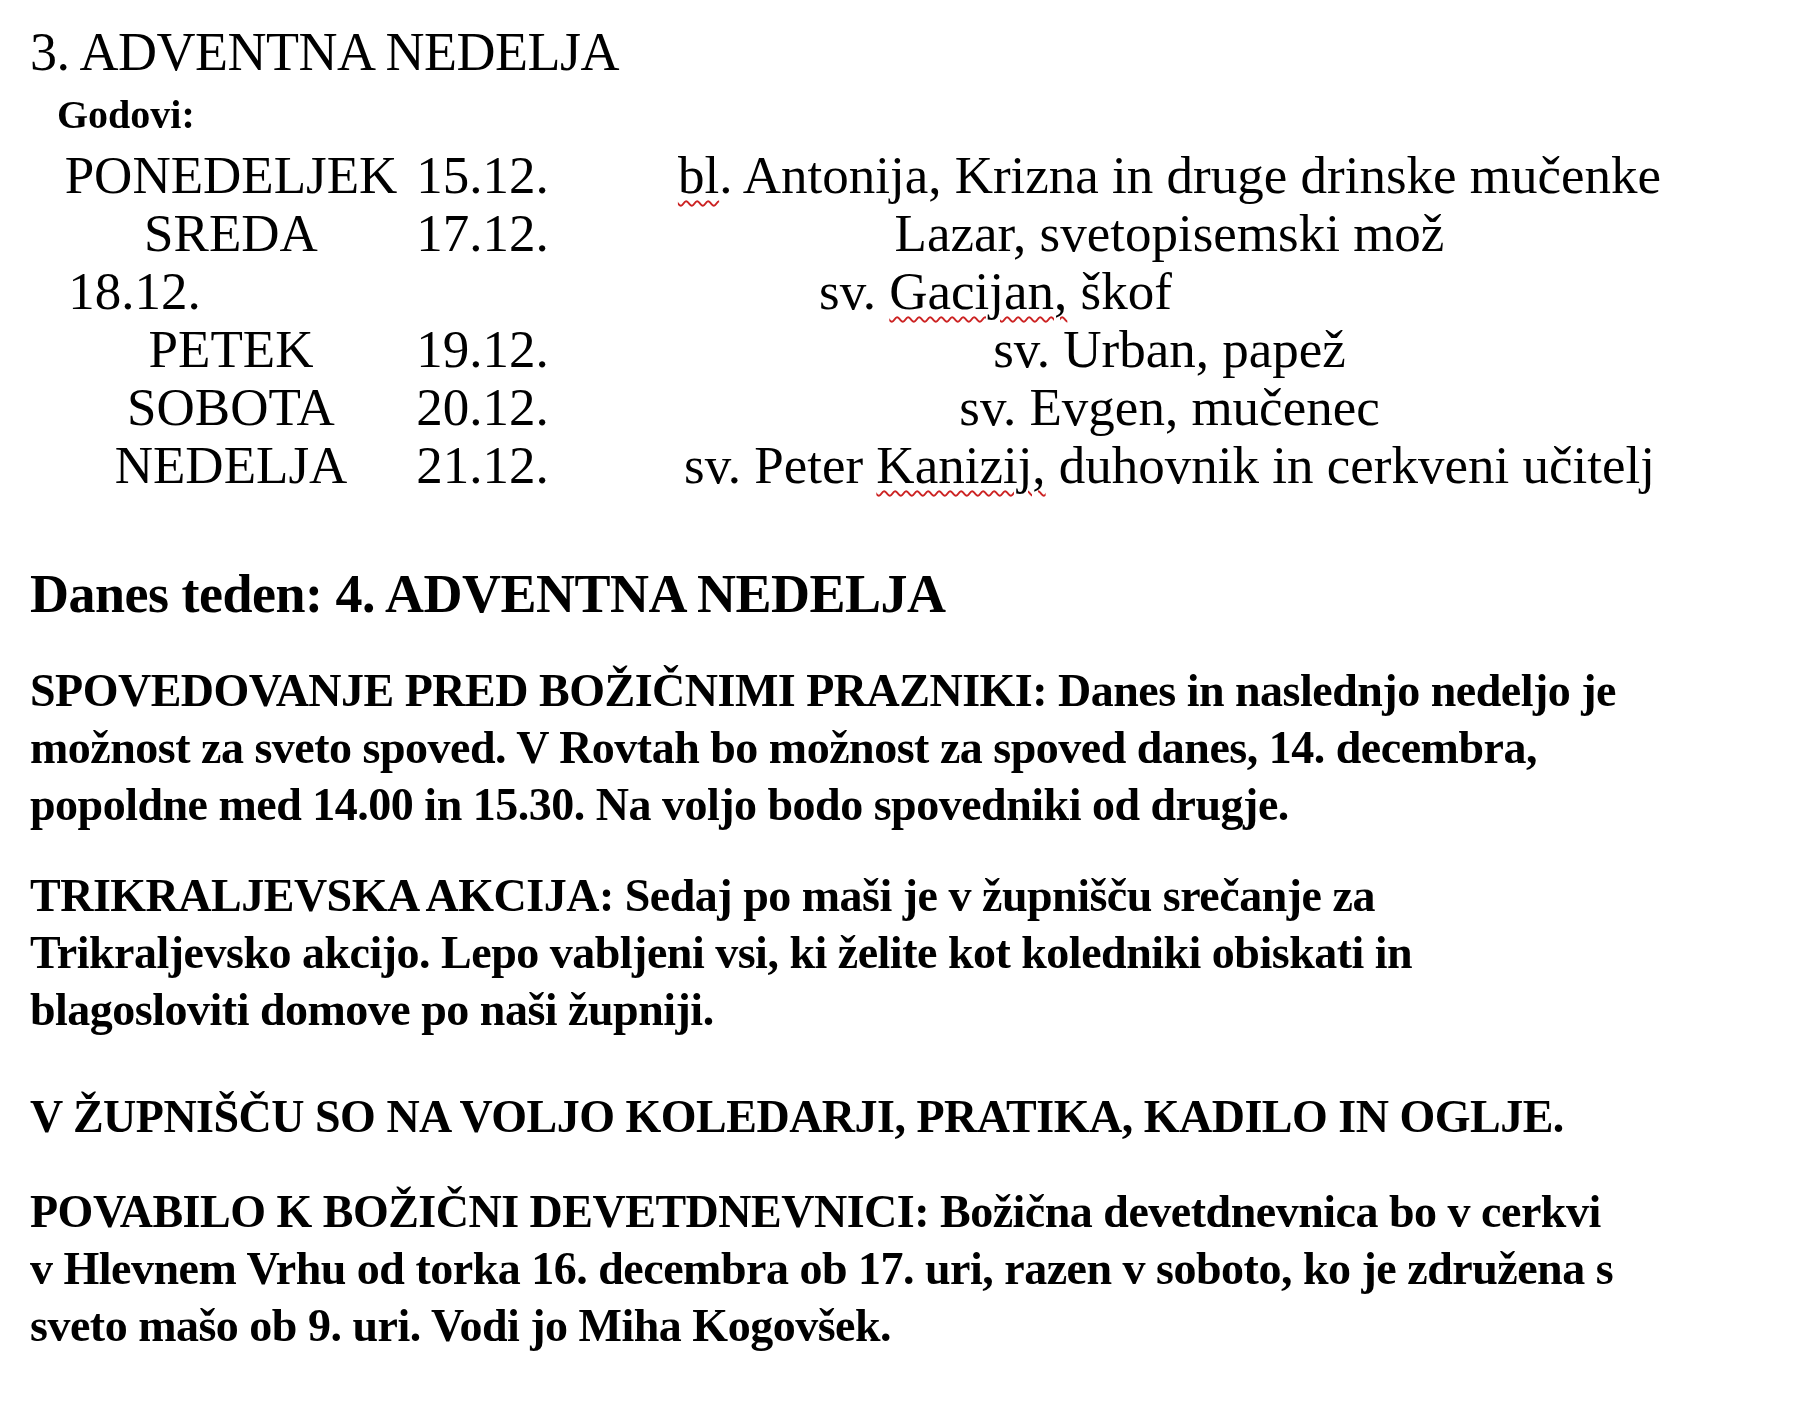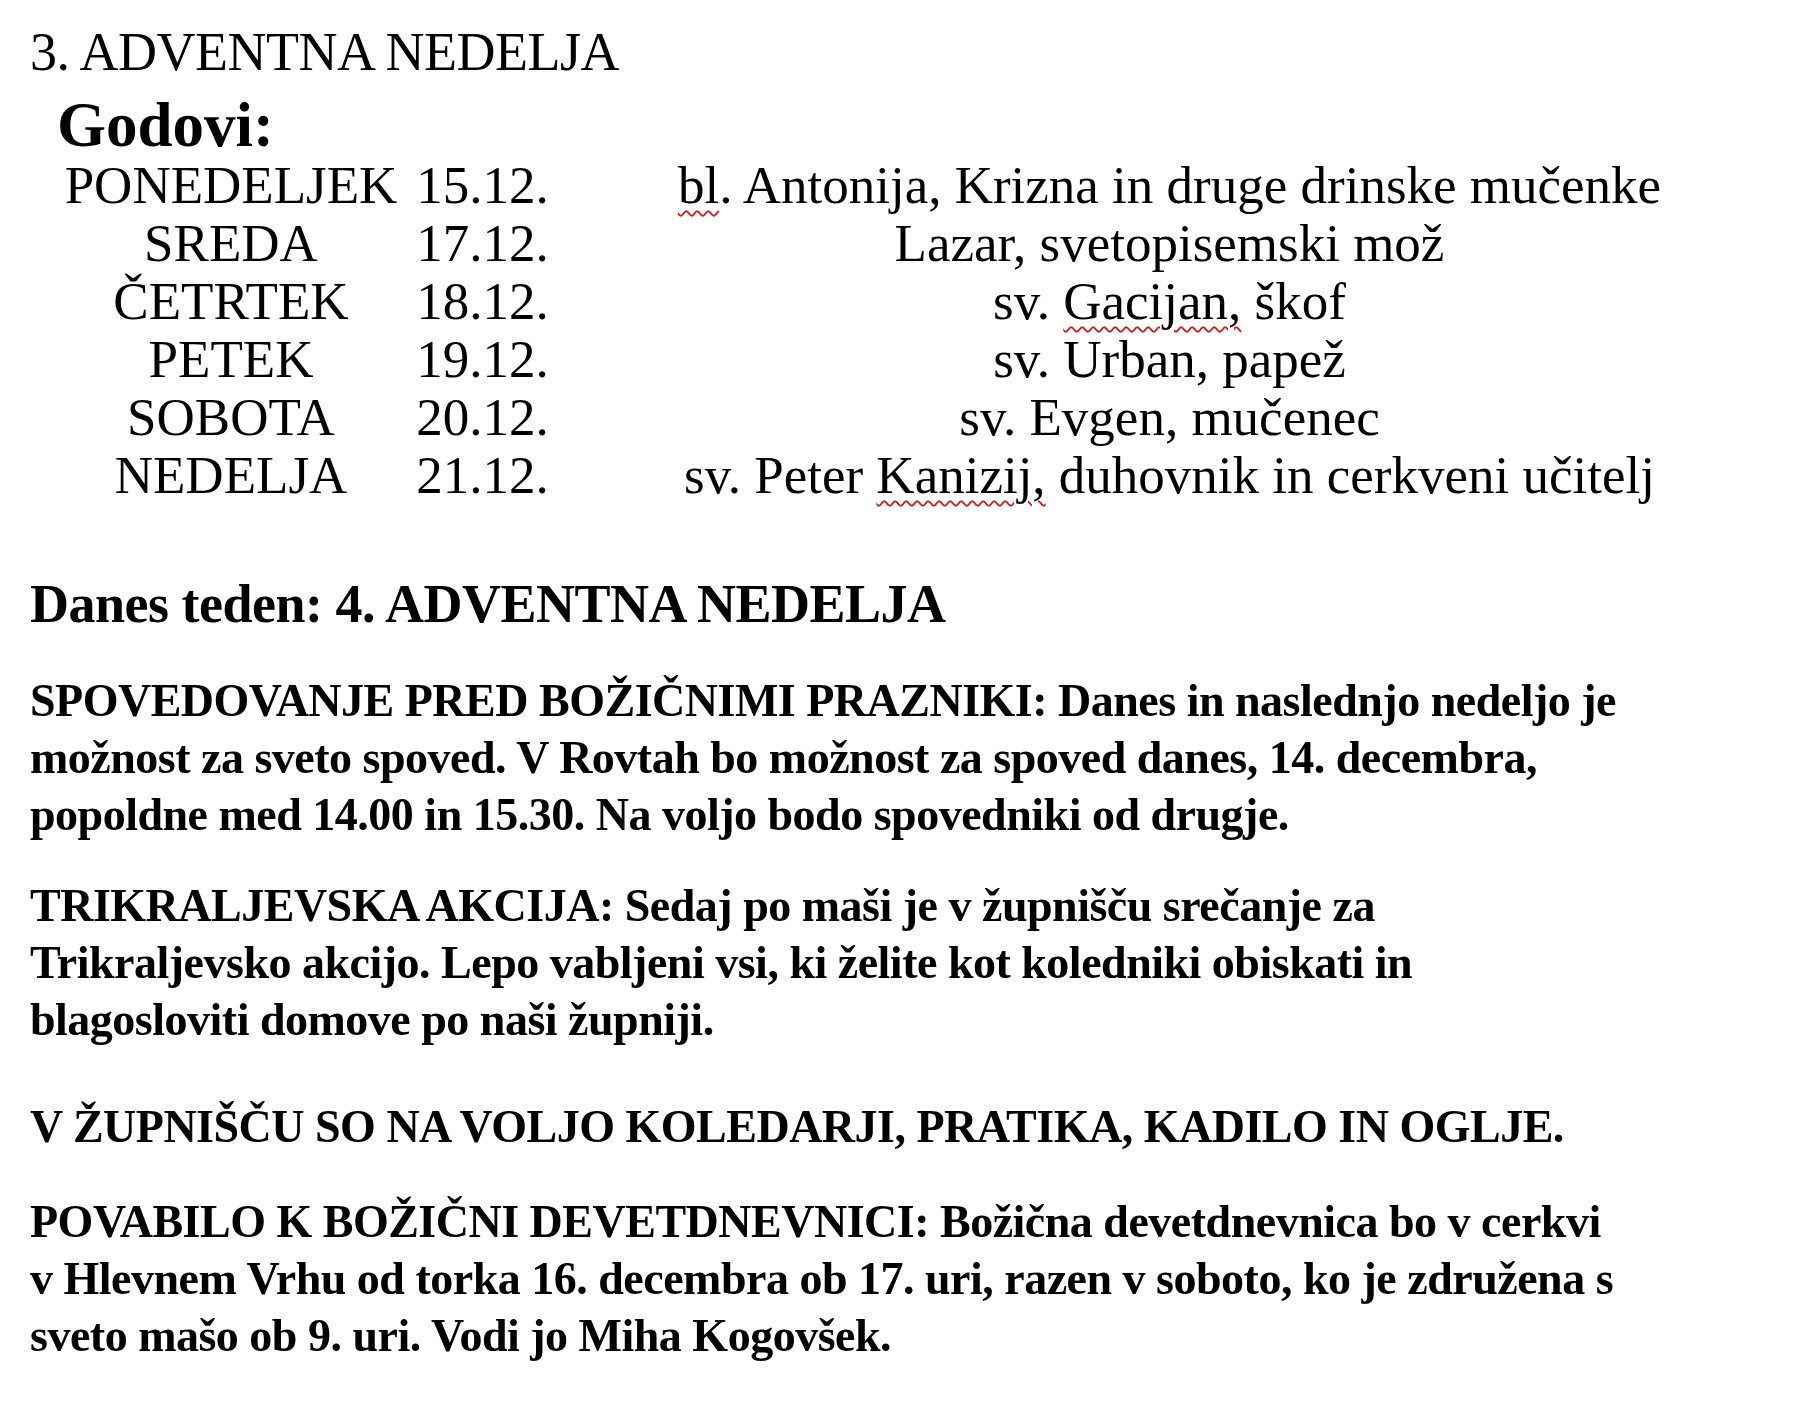--- a/index.html
+++ b/index.html
@@ -30,22 +30,22 @@
   }
   .week-title {
     margin: 70px 0 0 0;
     font-size: 54px;
     line-height: 60px;
     font-weight: 700;
     letter-spacing: -0.5px;
     white-space: nowrap;
   }
   .godovi {
-    margin: 14px 0 0 27px;
-    font-size: 63px;
+    margin: 4px 0 0 27px;
+    font-size: 40px;
     line-height: 58px;
     font-weight: 700;
   }
   .feast-table {
     margin: 2px 0 0 27px;
   }
   .row {
     display: flex;
     font-size: 53px;
     line-height: 58px;
@@ -92,21 +92,20 @@
     </div>
 
 
     <div class="row">
       <span class="day">SREDA</span>
       <span class="date">17.12.</span>
       <span class="desc"><span>Lazar, svetopisemski mož</span><span class="sq"></span><span></span></span>
     </div>
 
     <div class="row">
-      <span class="day">ČETRTEK</span>
       <span class="date">18.12.</span>
       <span class="desc"><span>sv. </span><span class="sq">Gacijan,</span><span> škof</span></span>
     </div>
 
     <div class="row">
       <span class="day">PETEK</span>
       <span class="date">19.12.</span>
       <span class="desc"><span>sv. Urban, papež</span><span class="sq"></span><span></span></span>
     </div>
 

